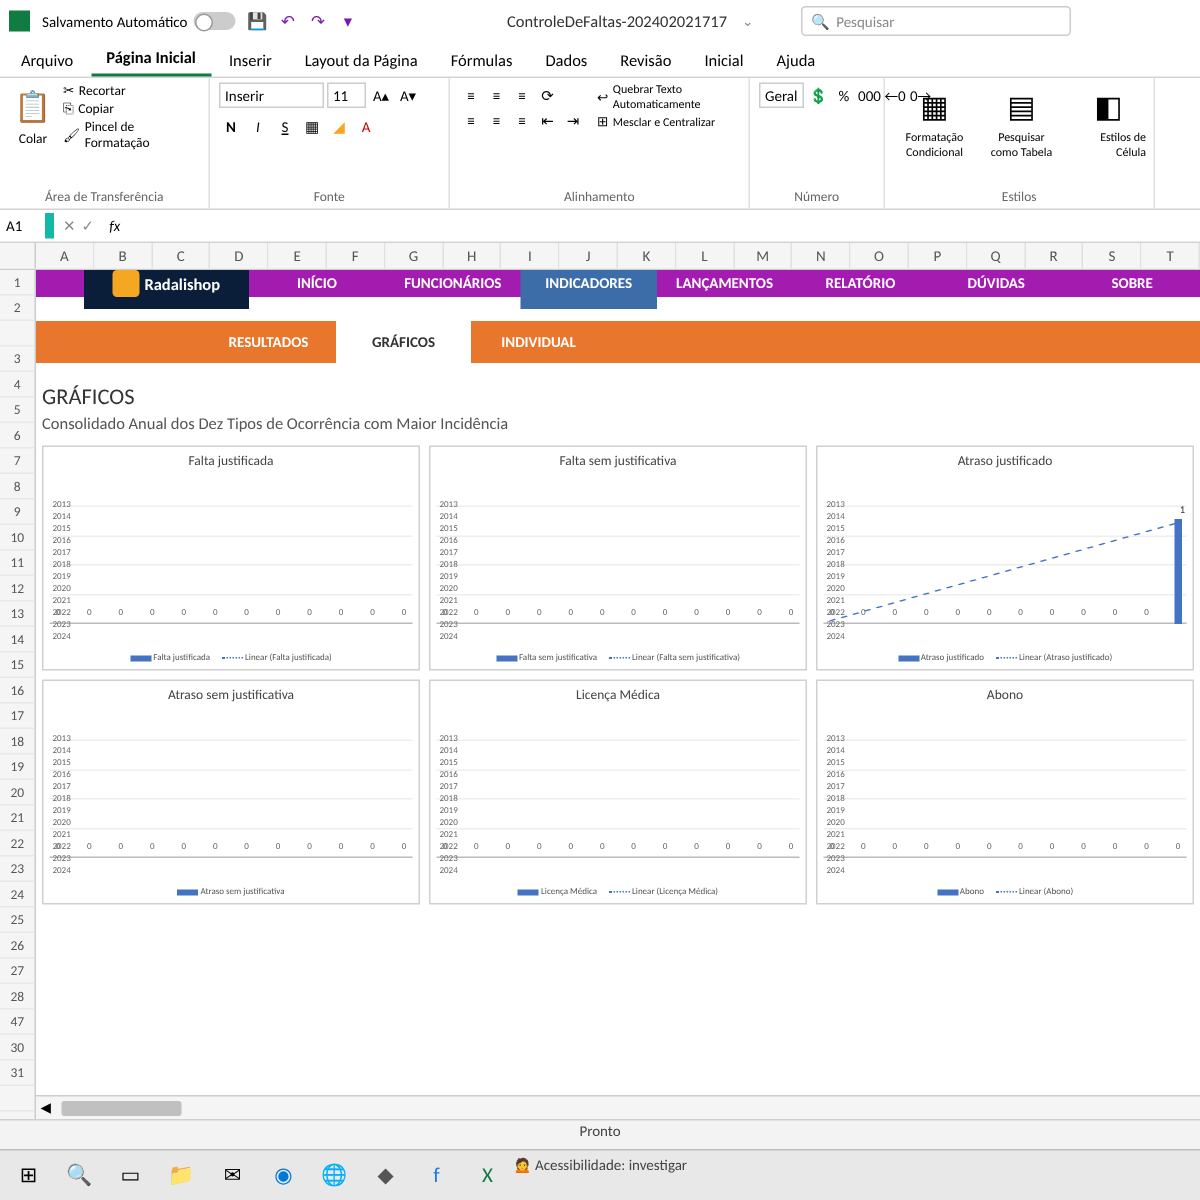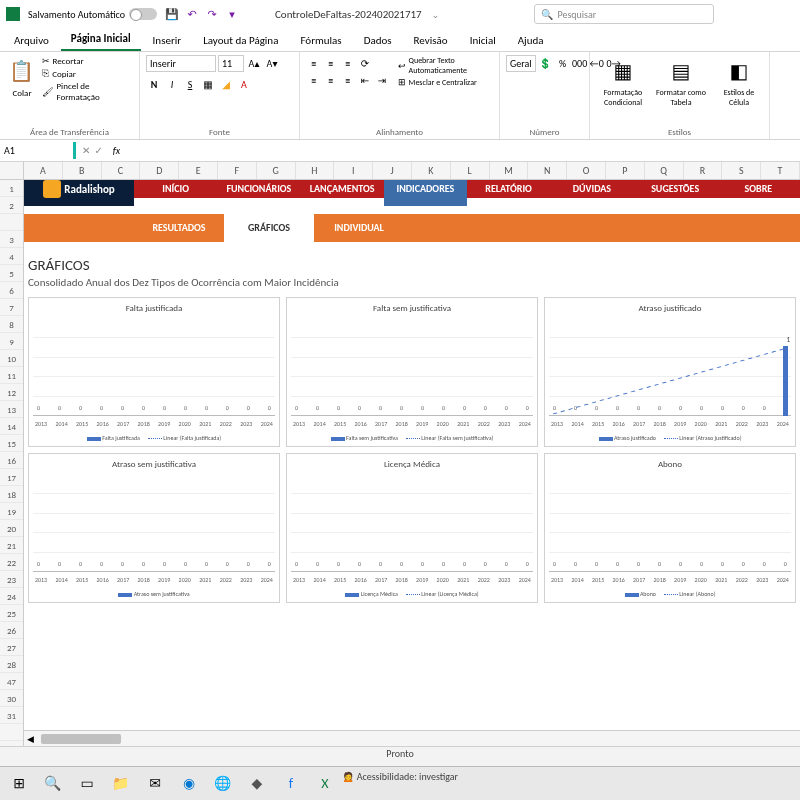--- a/index.html
+++ b/index.html
@@ -6,21 +6,21 @@
 body { background: #f0f0f0; width: 800px; height: 800px; overflow: hidden; font-size: 11px; }
 
 
 .titlebar { height: 28px; background: #fff; display: flex; align-items: center; padding: 14px 6px; gap: 8px; }
 .titlebar .excel-ico { width: 14px; height: 14px; background: #107c41; display: inline-block; }
 .autosave { display: flex; align-items: center; gap: 4px; font-size: 10px; }
 .toggle { width: 28px; height: 12px; background: #ccc; border-radius: 6px; position: relative; }
 .toggle::after { content: ''; position: absolute; width: 10px; height: 10px; background: #fff; border-radius: 50%; top: 1px; left: 1px; border: 1px solid #999; }
 .qat { display: flex; gap: 6px; align-items: center; }
 .qat-ico { width: 14px; height: 14px; display: inline-flex; align-items: center; justify-content: center; font-size: 11px; color: #7719aa; }
-.filename { font-size: 11px; color: #333; margin-left: 28px; }
+.filename { font-size: 11px; color: #333; margin-left: 91px; }
 .search-box { margin-left: auto; width: 180px; height: 20px; border: 1px solid #ccc; border-radius: 3px; display: flex; align-items: center; padding: 0 6px; gap: 4px; color: #888; font-size: 10px; margin-right: 80px; }
 
 
 .menubar { height: 24px; background: #fff; display: flex; align-items: flex-end; padding: 0 4px; gap: 2px; border-bottom: 1px solid #d4d4d4; }
 .menu-tab { padding: 4px 10px; font-size: 11px; cursor: pointer; }
 .menu-tab.active { border-bottom: 2px solid #107c41; font-weight: 600; }
 
 
 .ribbon { height: 88px; background: #fff; display: flex; border-bottom: 1px solid #d4d4d4; }
 .rgroup { border-right: 1px solid #e0e0e0; padding: 3px 6px 2px; display: flex; flex-direction: column; justify-content: space-between; }
@@ -31,57 +31,57 @@
 .clip-small { display: flex; flex-direction: column; gap: 1px; font-size: 9px; }
 .clip-small div { display: flex; align-items: center; gap: 3px; cursor: pointer; }
 .font-row { display: flex; gap: 2px; align-items: center; margin-bottom: 2px; }
 .font-sel { border: 1px solid #ccc; font-size: 10px; padding: 1px 3px; background: #fff; }
 .sm-ico { width: 16px; height: 16px; display: inline-flex; align-items: center; justify-content: center; font-size: 10px; border: 1px solid transparent; cursor: pointer; }
 .align-col { display: flex; flex-direction: column; gap: 1px; }
 .align-row { display: flex; gap: 1px; }
 
 
 .formula-row { height: 22px; background: #fff; display: flex; align-items: center; border-bottom: 1px solid #d4d4d4; }
-.namebox { width: 76px; border-right: 3px solid #14b8a6; padding: 2px 4px; font-size: 10px; }
+.namebox { width: 36px; border-right: 6px solid #14b8a6; padding: 2px 4px; font-size: 10px; }
 .fx-icons { padding: 0 6px; display: flex; gap: 4px; font-size: 10px; color: #888; }
 .fx-label { font-style: italic; font-size: 10px; padding: 0 4px; }
 
 
 .col-headers { height: 18px; background: #fff; display: flex; border-bottom: 1px solid #ccc; }
 .corner { width: 24px; border-right: 1px solid #ccc; background: #f5f5f5; }
 .col-h { width: 38.8px; text-align: center; font-size: 10px; border-right: 1px solid #e0e0e0; background: #f5f5f5; line-height: 18px; color: #555; }
 
 
 .grid { display: flex; height: 566px; background: #fff; position: relative; }
 .row-headers { width: 24px; background: #f5f5f5; border-right: 1px solid #ccc; }
 .row-h { height: 17px; text-align: center; font-size: 9px; color: #555; border-bottom: 1px solid #e8e8e8; line-height: 17px; }
 .sheet { flex: 1; position: relative; background: #fff; overflow: hidden; }
 
 
-.app-nav { position: absolute; top: 0; left: 0; right: 0; height: 18px; background: #b91c1c; display: flex; align-items: center; }
+.app-nav { position: absolute; top: 0; left: 0; right: 0; height: 18px; background: #a21caf; display: flex; align-items: center; padding-left: 32px; }
 .logo { width: 110px; height: 34px; background: #0a1e3a; display: flex; align-items: center; justify-content: center; color: #fff; font-size: 11px; font-weight: bold; gap: 3px; }
 .logo-ico { width: 18px; height: 18px; background: #f5a623; border-radius: 3px; }
 .nav-item { flex: 1; text-align: center; color: #fff; font-size: 10px; font-weight: 600; line-height: 34px; cursor: pointer; }
 .nav-item.sel { background: #3d6da8; }
 
 .sub-nav { position: absolute; top: 34px; left: 0; right: 0; height: 28px; background: #e8762c; display: flex; }
 .sub-spacer { width: 110px; }
 .sub-item { width: 90px; color: #fff; font-size: 10px; font-weight: 600; text-align: center; line-height: 28px; cursor: pointer; }
 .sub-item.sel { background: #fff; color: #333; }
 
 .content { position: absolute; top: 76px; left: 4px; right: 4px; }
 .sec-title { font-size: 15px; color: #333; margin-bottom: 2px; }
 .sec-sub { font-size: 11px; color: #555; margin-bottom: 8px; }
 
 .charts-grid { display: grid; grid-template-columns: repeat(3, 1fr); gap: 6px; }
 .chart { border: 1px solid #d0d0d0; background: #fff; height: 150px; padding: 4px; display: flex; flex-direction: column; }
 .chart-title { font-size: 9px; text-align: center; color: #444; margin-bottom: 2px; }
 .chart-plot { flex: 1; position: relative; }
 .chart-axis { position: absolute; bottom: 18px; left: 0; right: 0; border-top: 1px solid #bbb; }
-.chart-xlabels { position: absolute; bottom: 6px; left: 0; right: 0; display: flex; justify-content: space-between; font-size: 6px; color: #666; padding: 0 2px; }
+.chart-xlabels { position: absolute; bottom: 6px; left: 0; right: 0; display: flex; font-size: 6px; color: #666; padding: 0 2px; flex-direction: column; }
 .chart-zeros { position: absolute; bottom: 22px; left: 0; right: 0; display: flex; justify-content: space-between; font-size: 6px; color: #666; padding: 0 4px; }
 .chart-legend { font-size: 6px; text-align: center; color: #555; display: flex; justify-content: center; gap: 8px; }
 .leg-line { width: 14px; height: 4px; background: #4472c4; display: inline-block; vertical-align: middle; }
 .leg-dots { width: 14px; border-top: 1px dotted #4472c4; display: inline-block; vertical-align: middle; }
 .bar-2024 { position: absolute; right: 3px; bottom: 18px; width: 5px; height: 70px; background: #4472c4; }
 .bar-label { position: absolute; right: 1px; bottom: 90px; font-size: 7px; color: #333; }
 .trend-line { position: absolute; bottom: 18px; left: 4px; right: 4px; height: 70px; }
 .trend-line svg { width: 100%; height: 100%; }
 .chart-grid-lines { position: absolute; top: 4px; bottom: 18px; left: 0; right: 0; }
 .gl { position: absolute; left: 0; right: 0; border-top: 1px solid #eee; }
@@ -230,25 +230,25 @@
   </div>
 
   <div class="rgroup" style="width:180px;">
     <div class="rgroup-body" style="justify-content:space-around;">
       <div class="rbtn">
           <span class="rbtn-big-ico">▦</span>
           <span style="font-size:8px;text-align:center;width:50px;">Formatação Condicional</span>
         </div>
       <div class="rbtn">
           <span class="rbtn-big-ico">▤</span>
-          <span style="font-size:8px;text-align:center;width:50px;">Formatar como Tabela</span>
+          <span style="font-size:8px;text-align:center;width:50px;">Pesquisar como Tabela</span>
         </div>
       <div class="rbtn">
           <span class="rbtn-big-ico">◧</span>
-          <span style="font-size:8px;text-align:center;width:50px;">Estilos de Célula</span>
+          <span style="font-size:8px;text-align:right;width:50px;">Estilos de Célula</span>
         </div>
     </div>
     <div class="rgroup-label">Estilos</div>
   </div>
 </div>
 
 <div class="formula-row">
   <div class="namebox">A1</div>
   <div class="fx-icons">
     <span>✕</span>
@@ -323,25 +323,24 @@
   <div class="sheet">
 
     <div class="app-nav">
       <div class="logo">
         <span class="logo-ico"></span>
         <span>Radalishop</span>
       </div>
       <div id="navitems" style="display:flex;flex:1;align-items:center;">
           <div class="nav-item">INÍCIO</div>
           <div class="nav-item">FUNCIONÁRIOS</div>
+          <div class="nav-item sel">INDICADORES</div>
           <div class="nav-item">LANÇAMENTOS</div>
-          <div class="nav-item sel">INDICADORES</div>
           <div class="nav-item">RELATÓRIO</div>
           <div class="nav-item">DÚVIDAS</div>
-          <div class="nav-item">SUGESTÕES</div>
           <div class="nav-item">SOBRE</div>
         </div>
     </div>
 
     <div class="sub-nav">
       <div class="sub-spacer"></div>
       <div id="subitems" style="display:flex;">
           <div class="sub-item">RESULTADOS</div>
           <div class="sub-item sel">GRÁFICOS</div>
           <div class="sub-item">INDIVIDUAL</div>

